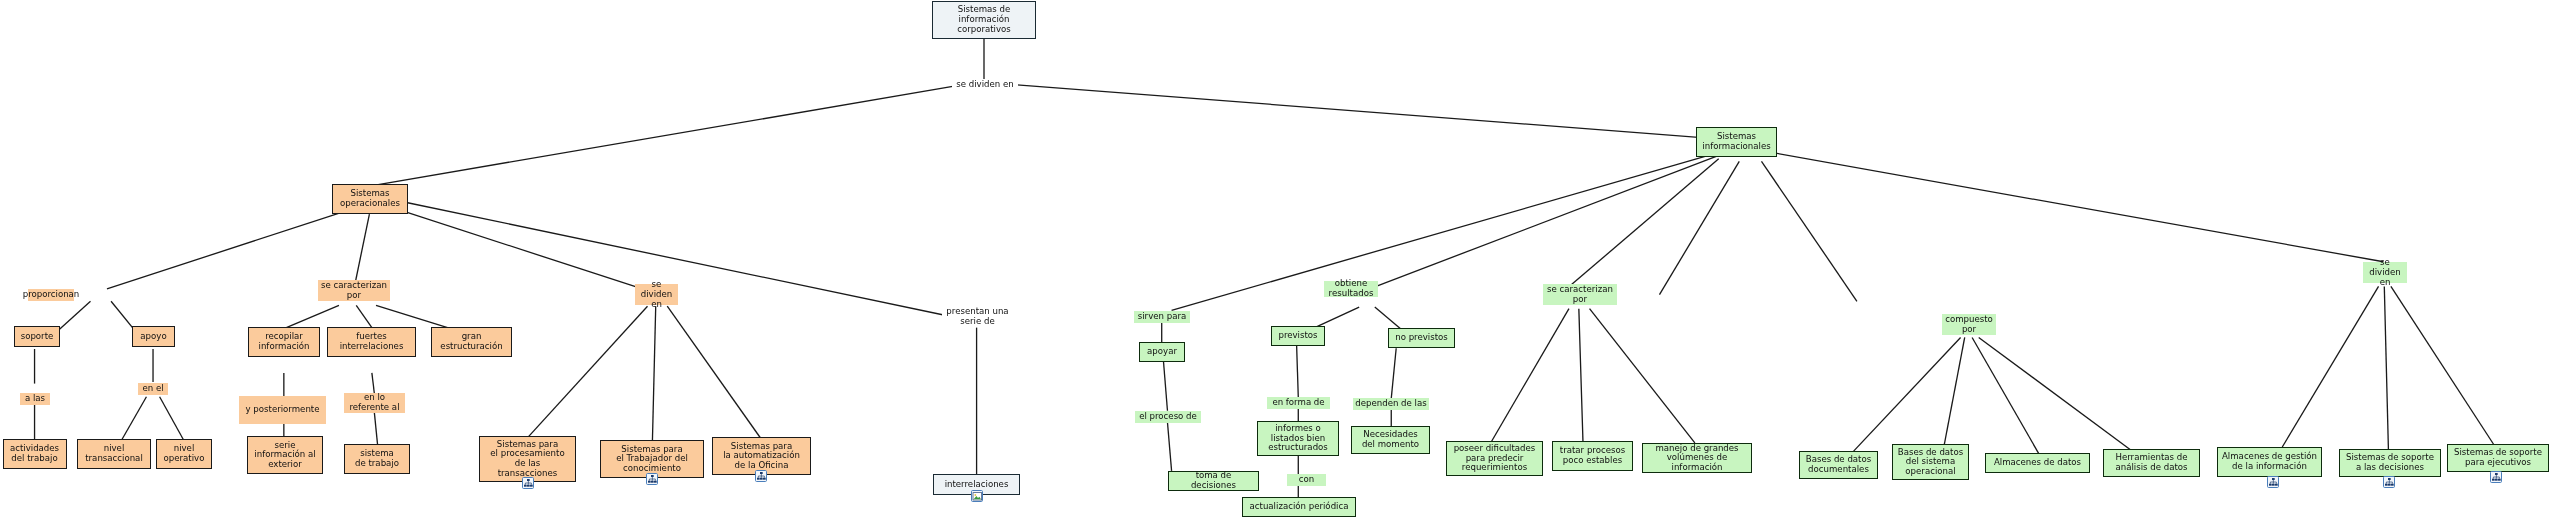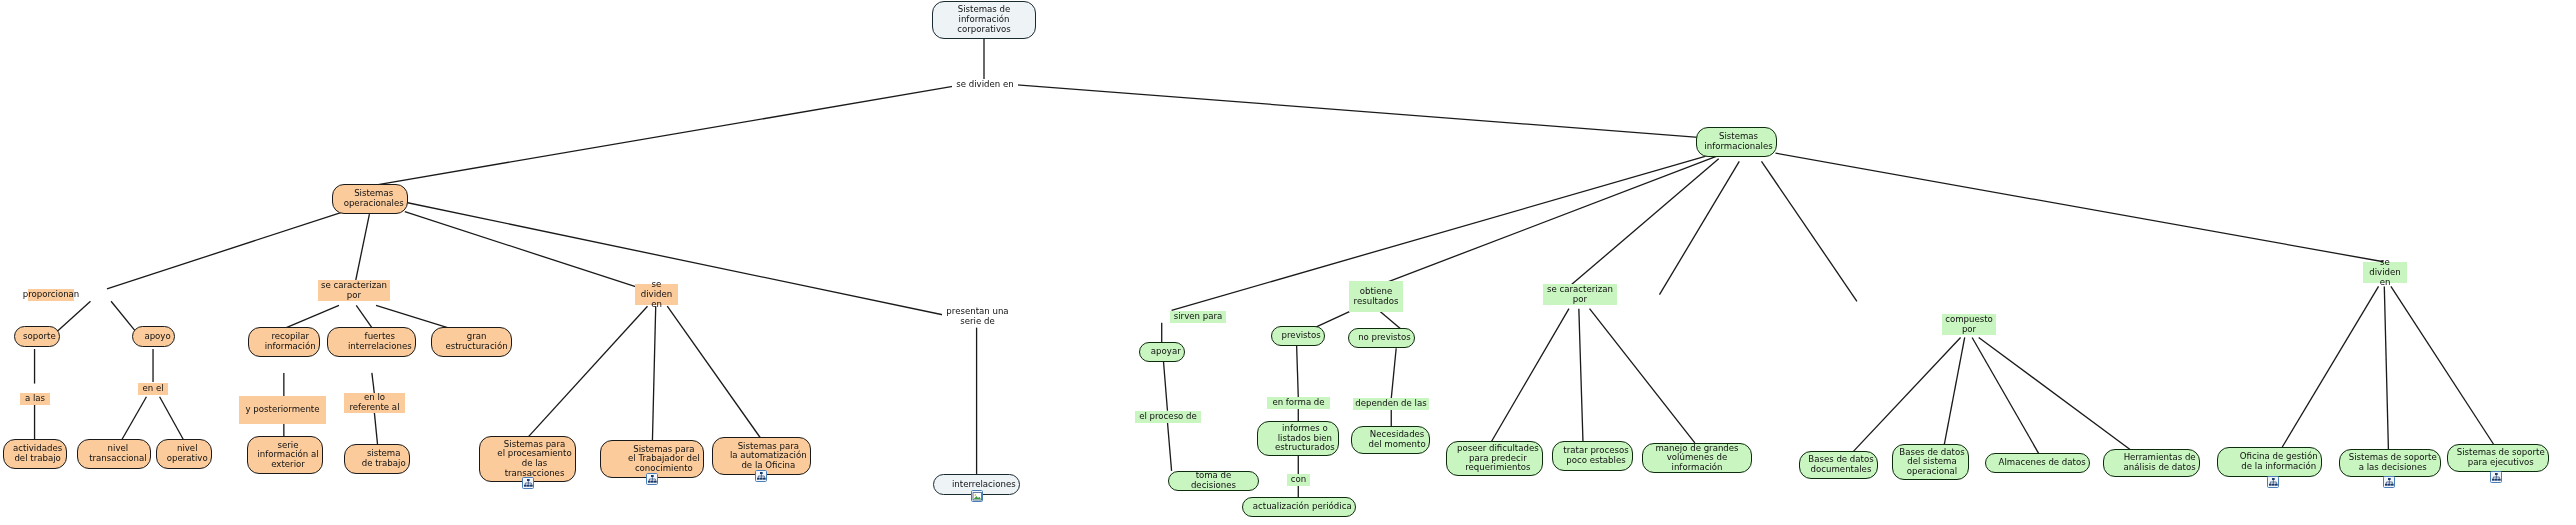--- a/index.html
+++ b/index.html
@@ -23,26 +23,26 @@
     left: 0;
     top: 0;
     width: 2576px;
     height: 526px;
   }
   .node {
     position: absolute;
     box-sizing: border-box;
     display: flex;
     align-items: center;
-    justify-content: flex-end;
+    justify-content: center;
     text-align: center;
     line-height: 1.12;
     color: #101010;
     border: 0.8px solid #000000;
-    border-radius: 12px;
+    border-radius: 0;
     padding: 1.6px 3.3px;
     font-size: 8.6px;
     white-space: pre-line;
     z-index: 3;
   }
   .node.orange  { background: #fbcb9c; border-color: #1a1a1a; }
   .node.green   { background: #c8f5c0; border-color: #0d2b0d; }
   .node.blue    { background: #eef3f6; border-color: #1a2a33; }
 
   .link {
@@ -282,21 +282,21 @@
   </div>
 
   <div class="node green" style="left:1128px; top:471px; width:91px; height:20px;margin-left:40px;">
     <span>toma de decisiones</span>
   </div>
 
   <div class="node green" style="left:1271px; top:326px; width:54px; height:20px;">
     <span>previstos</span>
   </div>
 
-  <div class="node green" style="left:1348px; top:328px; width:67px; height:20px;">
+  <div class="node green" style="left:1388px; top:328px; width:67px; height:20px;">
     <span>no previstos</span>
   </div>
 
   <div class="node green" style="left:1257px; top:421px; width:82px; height:35px;">
     <span>informes o
 listados bien
 estructurados</span>
   </div>
 
   <div class="node green" style="left:1351px; top:426px; width:79px; height:28px;">
@@ -338,21 +338,21 @@
   <div class="node green" style="left:1985px; top:453px; width:105px; height:20px;">
     <span>Almacenes de datos</span>
   </div>
 
   <div class="node green" style="left:2103px; top:449px; width:97px; height:28px;">
     <span>Herramientas de
 análisis de datos</span>
   </div>
 
   <div class="node green" style="left:2217px; top:447px; width:105px; height:30px;">
-    <span>Oficina de gestión
+    <span>Almacenes de gestión
 de la información</span>
   </div>
   <span class="badge" style="left:2267px; top:476px;">
     <svg viewBox="0 0 16 16">
         <rect x="6" y="1.5" width="4" height="3" fill="#1b3a6b"></rect>
         <rect x="1.5" y="10" width="4" height="3" fill="#1b3a6b"></rect>
         <rect x="6" y="10" width="4" height="3" fill="#1b3a6b"></rect>
         <rect x="10.5" y="10" width="4" height="3" fill="#1b3a6b"></rect>
         <path d="M8 4.5 L8 7.5 M3.5 10 L3.5 7.5 L12.5 7.5 L12.5 10 M8 7.5 L8 10" stroke="#1b3a6b" stroke-width="1" fill="none"></path>
       </svg>
@@ -419,42 +419,42 @@
   <div class="link orange" style="left:635px; top:284px; width:43px; height:21.4px;">
     <span>se dividen
 en</span>
   </div>
 
   <div class="link plain" style="left:942px; top:306px; width:71px; height:21.4px;">
     <span>presentan una
 serie de</span>
   </div>
 
-  <div class="link green" style="left:1134px; top:311px; width:56px; height:11.5px;margin-left:36px;">
+  <div class="link green" style="left:1134px; top:311px; width:56px; height:11.5px;">
     <span>sirven para</span>
   </div>
 
   <div class="link green" style="left:1135px; top:411px; width:66px; height:11.5px;">
     <span>el proceso de</span>
   </div>
 
-  <div class="link green" style="left:1324px; top:281px; width:54px; height:31px;margin-left:25px;">
+  <div class="link green" style="left:1324px; top:281px; width:54px; height:16px;">
     <span>obtiene
 resultados</span>
   </div>
 
   <div class="link green" style="left:1267px; top:397px; width:63px; height:11.5px;">
     <span>en forma de</span>
   </div>
 
   <div class="link green" style="left:1353px; top:398px; width:76px; height:11.5px;">
     <span>dependen de las</span>
   </div>
 
-  <div class="link green" style="left:1287px; top:474px; width:23px; height:11.5px;align-items:center;">
+  <div class="link green" style="left:1287px; top:474px; width:39px; height:11.5px;align-items:center;">
     <span>con</span>
   </div>
 
   <div class="link green" style="left:1543px; top:284px; width:74px; height:21.4px;">
     <span>se caracterizan
 por</span>
   </div>
 
   <div class="link green" style="left:1942px; top:314px; width:54px; height:21.4px;">
     <span>compuesto

